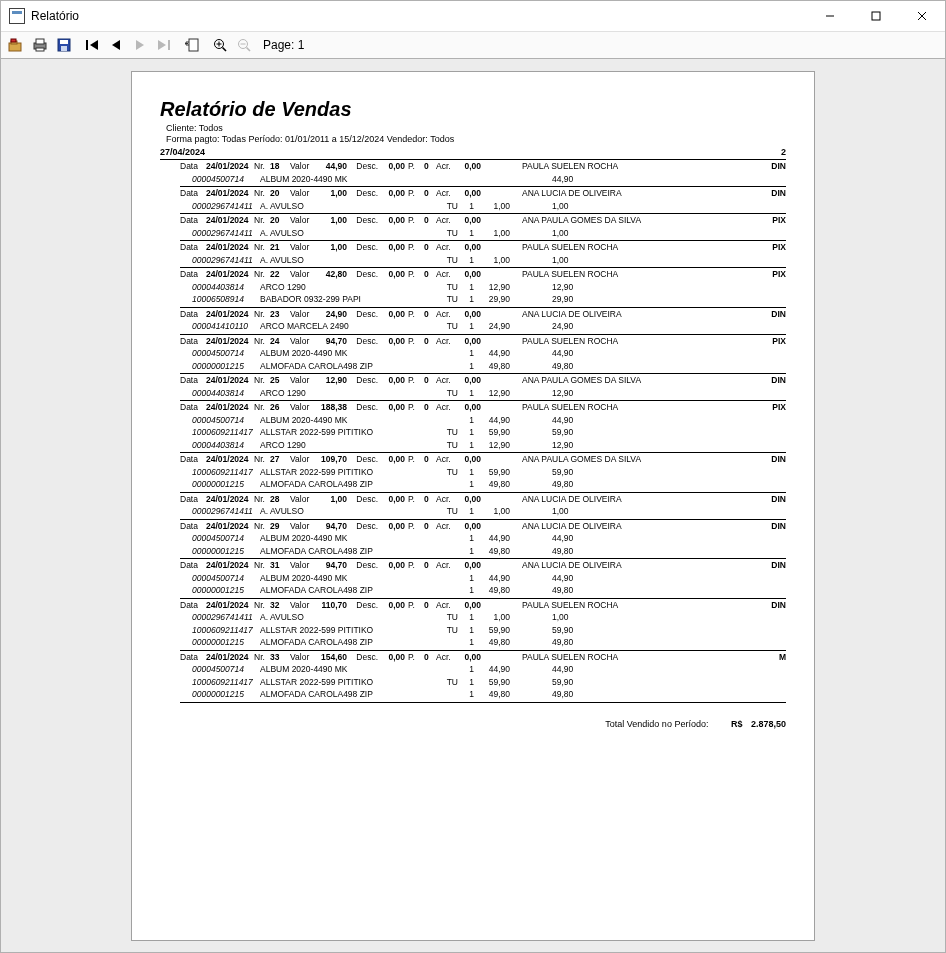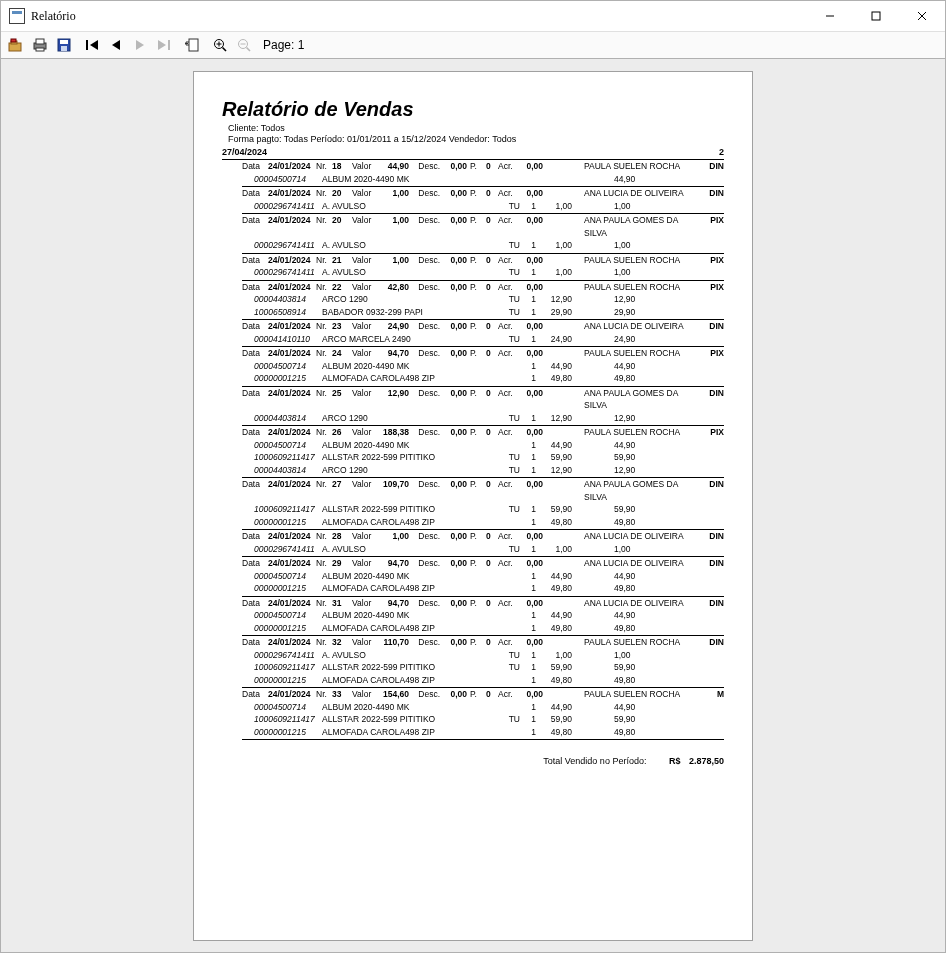--- a/index.html
+++ b/index.html
@@ -1,29 +1,29 @@
 <!DOCTYPE html>
 <html><head>
 <meta charset="utf-8">
 <style>
   html, body { margin:0; padding:0; height:100%; font-family:"Segoe UI",Tahoma,sans-serif; font-size:12px; background:#fff; color:#000; }
   .window { width:946px; height:953px; border:1px solid #b0b0b0; display:flex; flex-direction:column; background:#fff; box-sizing:border-box; }
   .titlebar { height:30px; display:flex; align-items:center; justify-content:space-between; border-bottom:1px solid #e0e0e0; padding:0 0 0 8px; }
-  .titlebar-left { display:flex; align-items:center; gap:6px;font-family:Liberation Serif, serif; }
+  .titlebar-left { display:flex; align-items:center; gap:6px; }
   .titlebar-icon { width:14px; height:14px; border:1px solid #404040; position:relative; }
   .titlebar-icon:after { content:""; position:absolute; left:2px; right:2px; top:2px; height:3px; background:#5c8dbf; }
   .titlebar-title { font-size:12px; }
   .win-controls { display:flex; height:100%; }
   .win-btn { width:46px; display:flex; align-items:center; justify-content:center; font-size:13px; }
   .toolbar { height:26px; border-bottom:1px solid #b0b0b0; background:#fafafa; display:flex; align-items:center; padding:0 6px; gap:10px; font-size:12px; }
   .tb-group { display:flex; align-items:center; gap:6px; }
   .tb-btn { width:18px; height:18px; display:inline-flex; align-items:center; justify-content:center; font-size:13px; color:#000; }
   .tb-disabled { color:#b8b8b8; }
   .content-area { flex:1; background:#ececec; overflow:auto; display:flex; justify-content:center; padding:12px 0; }
-  .page { width:560px; min-height:870px; background:#fff; border:1px solid #a0a0a0; padding:26px 28px 26px 28px; box-sizing:border-box; font-size:9px; position:relative; }
+  .page { width:684px; min-height:870px; background:#fff; border:1px solid #a0a0a0; padding:26px 28px 26px 28px; box-sizing:border-box; font-size:9px; position:relative; }
   .report-title { font-size:20px; font-weight:bold; font-style:italic; margin-bottom:2px; font-family:Arial,Helvetica,sans-serif; }
   .report-subtitle { font-size:9px; margin:1px 0 1px 6px; }
   .report-meta-row { display:flex; justify-content:space-between; font-weight:bold; border-bottom:1px solid #000; padding:2px 0 2px 0; font-size:9px; }
   .sale-block { border-bottom:1px solid #000; padding-bottom:1px; margin-bottom:0;margin-left:20px; }
   .row { display:grid; grid-template-columns:26px 48px 16px 20px 28px 32px 32px 26px 16px 12px 22px 26px 38px 1fr 26px; gap:0; font-size:8.5px; line-height:12.5px; align-items:baseline; }
   .lbl { } .b { font-weight:bold; }
   .item-row { display:grid; grid-template-columns:80px 176px 22px 18px 36px 40px 1fr; font-size:8.5px; line-height:12.5px; }
   .ir-code { padding-left:12px;font-style:italic; }
   .ir-q, .ir-p, .ir-t { text-align:right; padding-right:2px; }
   .total-line { text-align:right; margin-top:16px; font-size:9px; }

